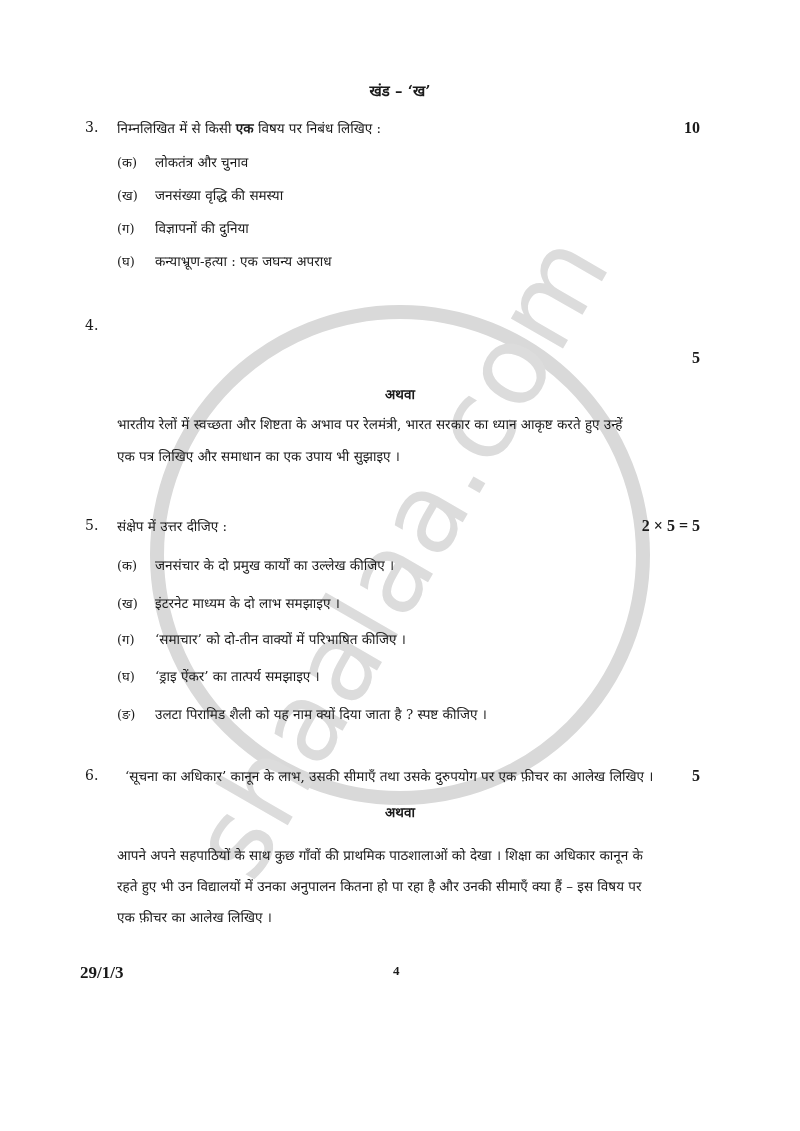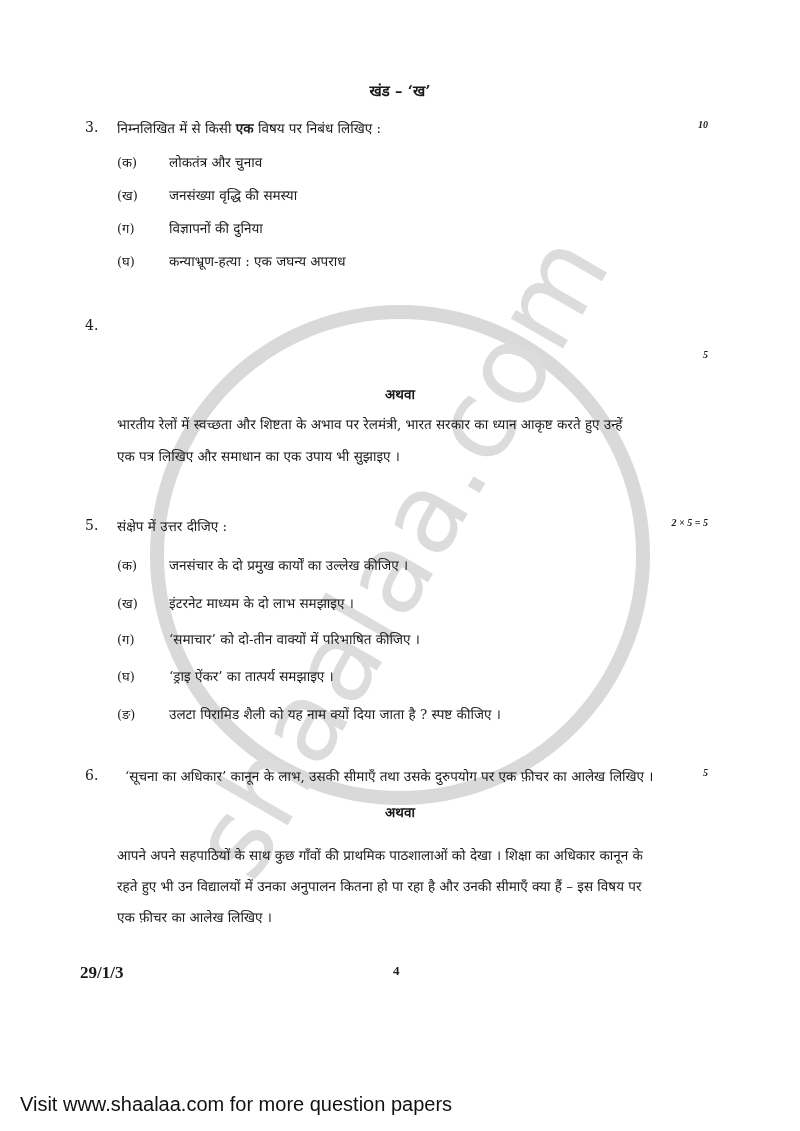--- a/index.html
+++ b/index.html
@@ -8,24 +8,24 @@
     .page { position: absolute; left: 0; top: 0; width: 800px; height: 1131px; }
     .watermark-circle { position: absolute; left: 150px; top: 305px; width: 500px; height: 500px;
       border: 14px solid #d9d9d9; border-radius: 50%; box-sizing: border-box; }
     .watermark-text { position: absolute; left: 400px; top: 555px; transform: translate(-50%,-50%) rotate(-60deg);
       font-family: "DejaVu Sans", "Liberation Sans", sans-serif; font-size: 110px; color: #dcdcdc;
       letter-spacing: 2px; white-space: nowrap; font-weight: normal; }
     .section-title { position: absolute; left: 0; width: 800px; top: 80px; text-align: center;
       font-weight: bold; font-size: 15px; }
     .line { position: absolute; font-size: 13.5px; white-space: nowrap; }
     .qnum { position: absolute; left: 85px; font-size: 14px; }
-    .marks { position: absolute; right: 92px; font-weight: bold; font-size: 10px;
-      font-family: "Liberation Serif", serif; font-style: italic; }
+    .marks { position: absolute; right: 100px; font-weight: bold; font-size: 16px;
+      font-family: "Liberation Serif", serif; }
     .sub-label { position: absolute; left: 117px; font-size: 13px; }
-    .sub-text { position: absolute; left: 155px; font-size: 13.5px; white-space: nowrap; margin-left: 14px; }
+    .sub-text { position: absolute; left: 155px; font-size: 13.5px; white-space: nowrap; }
     .or-label { position: absolute; left: 0; width: 800px; text-align: center; font-weight: bold; font-size: 13.5px; }
     .footer-code { position: absolute; left: 80px; top: 963px; font-weight: bold; font-size: 17px;
       font-family: "Liberation Serif", serif; }
     .footer-page { position: absolute; left: 393px; top: 963px; font-weight: bold; font-size: 13px;
       font-family: "Liberation Serif", serif; }
     .visit { position: absolute; left: 20px; top: 1093px; font-family: "Liberation Sans", sans-serif;
       font-size: 20px; color: #111; }
     b.em { font-weight: bold; }
   </style>
 </head>
@@ -76,14 +76,13 @@
   <div class="line" style="left:125px; top:767px">‘सूचना का अधिकार’ कानून के लाभ, उसकी सीमाएँ तथा उसके दुरुपयोग पर एक फ़ीचर का आलेख लिखिए ।</div>
   <div class="marks" style="top:767px">5</div>
   <div class="or-label" style="top:803px">अथवा</div>
   <div class="line" style="left:117px; top:877px">रहते हुए भी उन विद्यालयों में उनका अनुपालन कितना हो पा रहा है और उनकी सीमाएँ क्या हैं – इस विषय पर</div>
   <div class="line" style="left:117px; top:846px">आपने अपने सहपाठियों के साथ कुछ गाँवों की प्राथमिक पाठशालाओं को देखा । शिक्षा का अधिकार कानून के</div>
   <div class="line" style="left:117px; top:908px">एक फ़ीचर का आलेख लिखिए ।</div>
 
   <div class="footer-code">29/1/3</div>
   <div class="footer-page">4</div>
 
-  <div class="visit">Visit www.shaalaa.com for more question papers</div>
 </div>
 
 </body></html>

